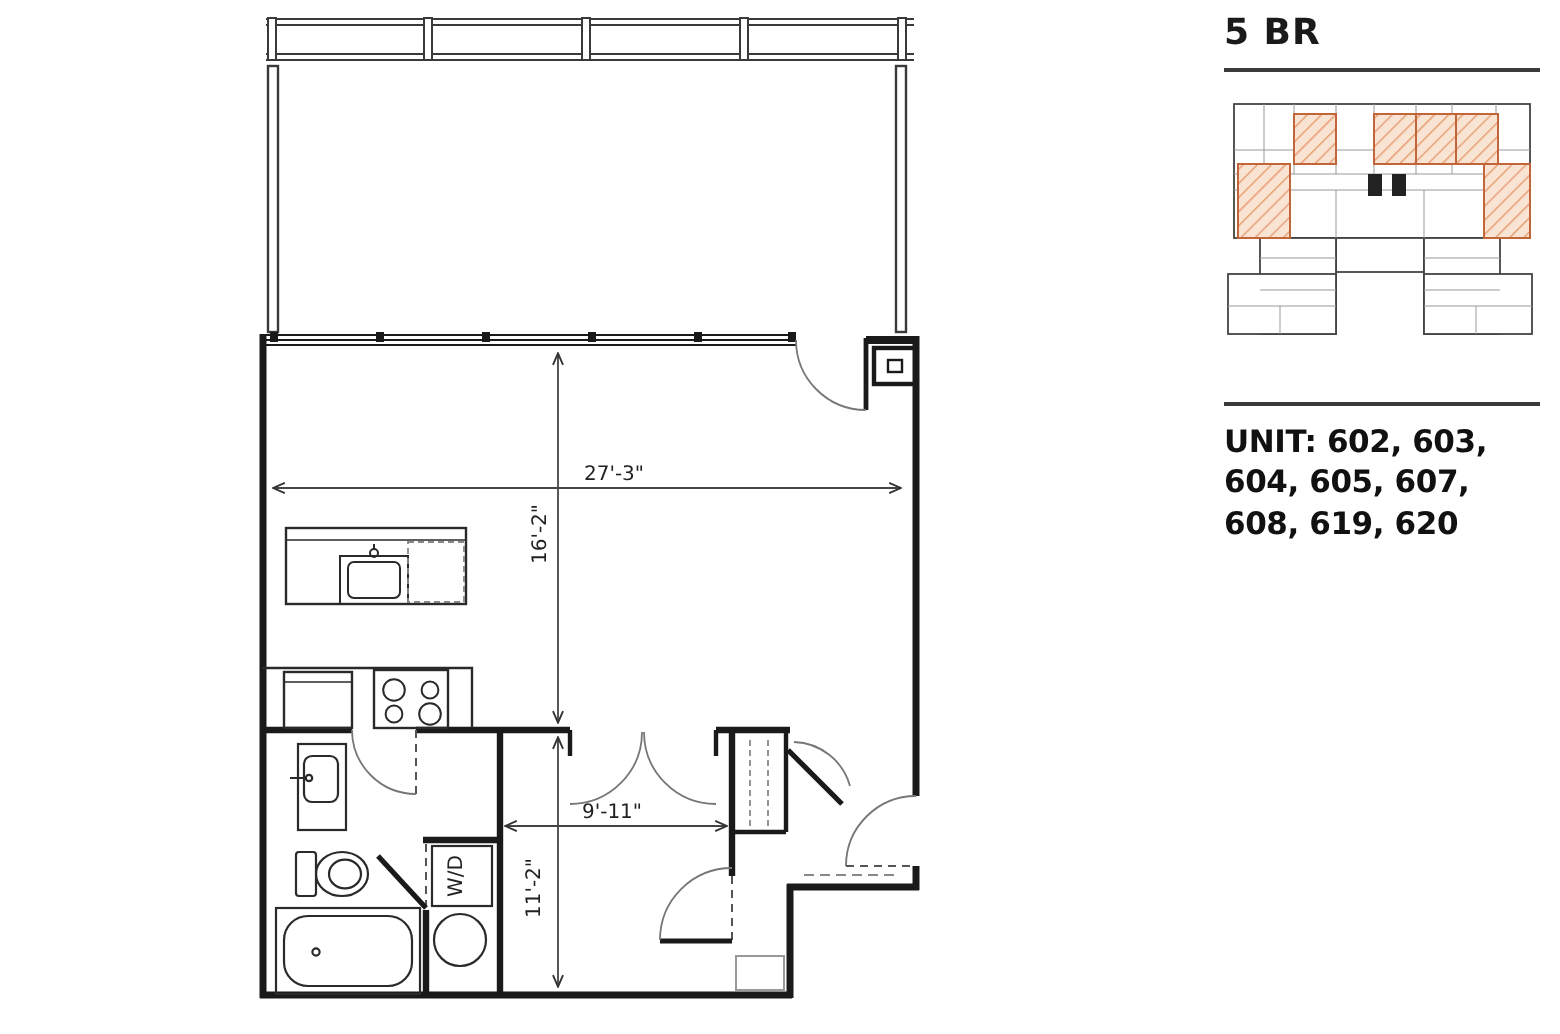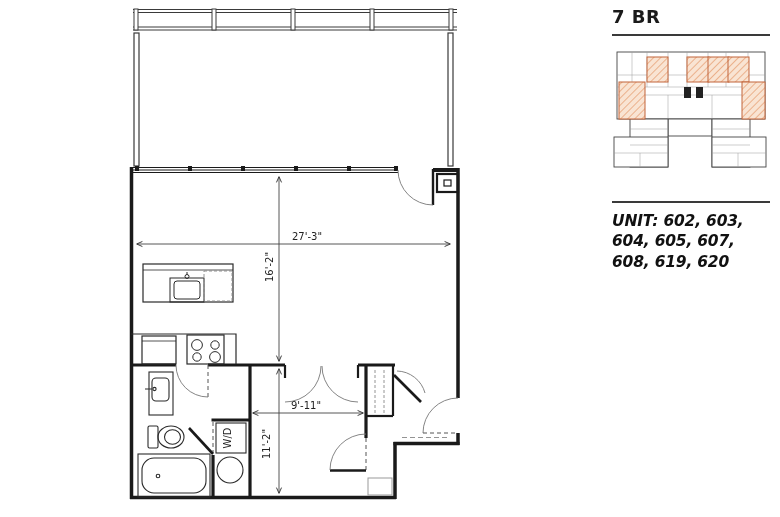--- a/index.html
+++ b/index.html
@@ -5,21 +5,21 @@
   html,body{margin:0;padding:0;background:#fff;}
   .page{position:relative;width:780px;height:517px;background:#ffffff;overflow:hidden;
         font-family:"DejaVu Sans", sans-serif;}
   .plan-wrap{position:absolute;left:0;top:0;width:612px;height:517px;}
   .side-panel{position:absolute;left:612px;top:6px;width:160px;}
   .side-panel h1{margin:0 0 7px 0;font-size:18px;font-weight:bold;color:#1a1a1a;
                  letter-spacing:0.5px;font-family:"DejaVu Sans", sans-serif;}
   .rule{border:none;border-top:2px solid #3a3a3a;margin:0 0 13px 0;width:158px;}
   .rule2{border:none;border-top:2px solid #3a3a3a;margin:26px 0 8px 0;width:158px;}
   .units{margin:0;width:156px;font-size:15.5px;font-weight:bold;color:#111;
-         line-height:1.32;letter-spacing:-0.2px;font-style:italic;}
+         line-height:1.32;letter-spacing:-0.2px;}
   svg text{font-family:"DejaVu Sans", sans-serif;}
   .dim{font-size:10px;fill:#222;}
 </style>
 </head>
 <body>
 <div class="page">
 
 <div class="plan-wrap">
 <svg width="612" height="517" viewBox="0 0 612 517">
   <defs>
@@ -193,21 +193,21 @@
     <line x1="253" y1="413" x2="363" y2="413" marker-start="url(#arr)" marker-end="url(#arr)"></line>
     <text class="dim" x="307" y="240" text-anchor="middle" stroke="none">27'-3"</text>
     <text class="dim" x="273" y="267" text-anchor="middle" stroke="none" transform="rotate(-90 273 267)">16'-2"</text>
     <text class="dim" x="270" y="444" text-anchor="middle" stroke="none" transform="rotate(-90 270 444)">11'-2"</text>
     <text class="dim" x="306" y="409" text-anchor="middle" stroke="none">9'-11"</text>
   </g>
 </svg>
 </div>
 
 <aside class="side-panel">
-  <h1>7 BR</h1>
+  <h1>5 BR</h1>
   <hr class="rule">
 
   <svg width="158" height="122" viewBox="0 0 158 122">
     <defs>
       <pattern id="hatch" width="5" height="5" patternUnits="userSpaceOnUse" patternTransform="rotate(45)">
         <rect width="5" height="5" fill="#f9e4d3"></rect>
         <line x1="0" y1="0" x2="0" y2="5" stroke="#e59b6e" stroke-width="1.4"></line>
       </pattern>
     </defs>
 

